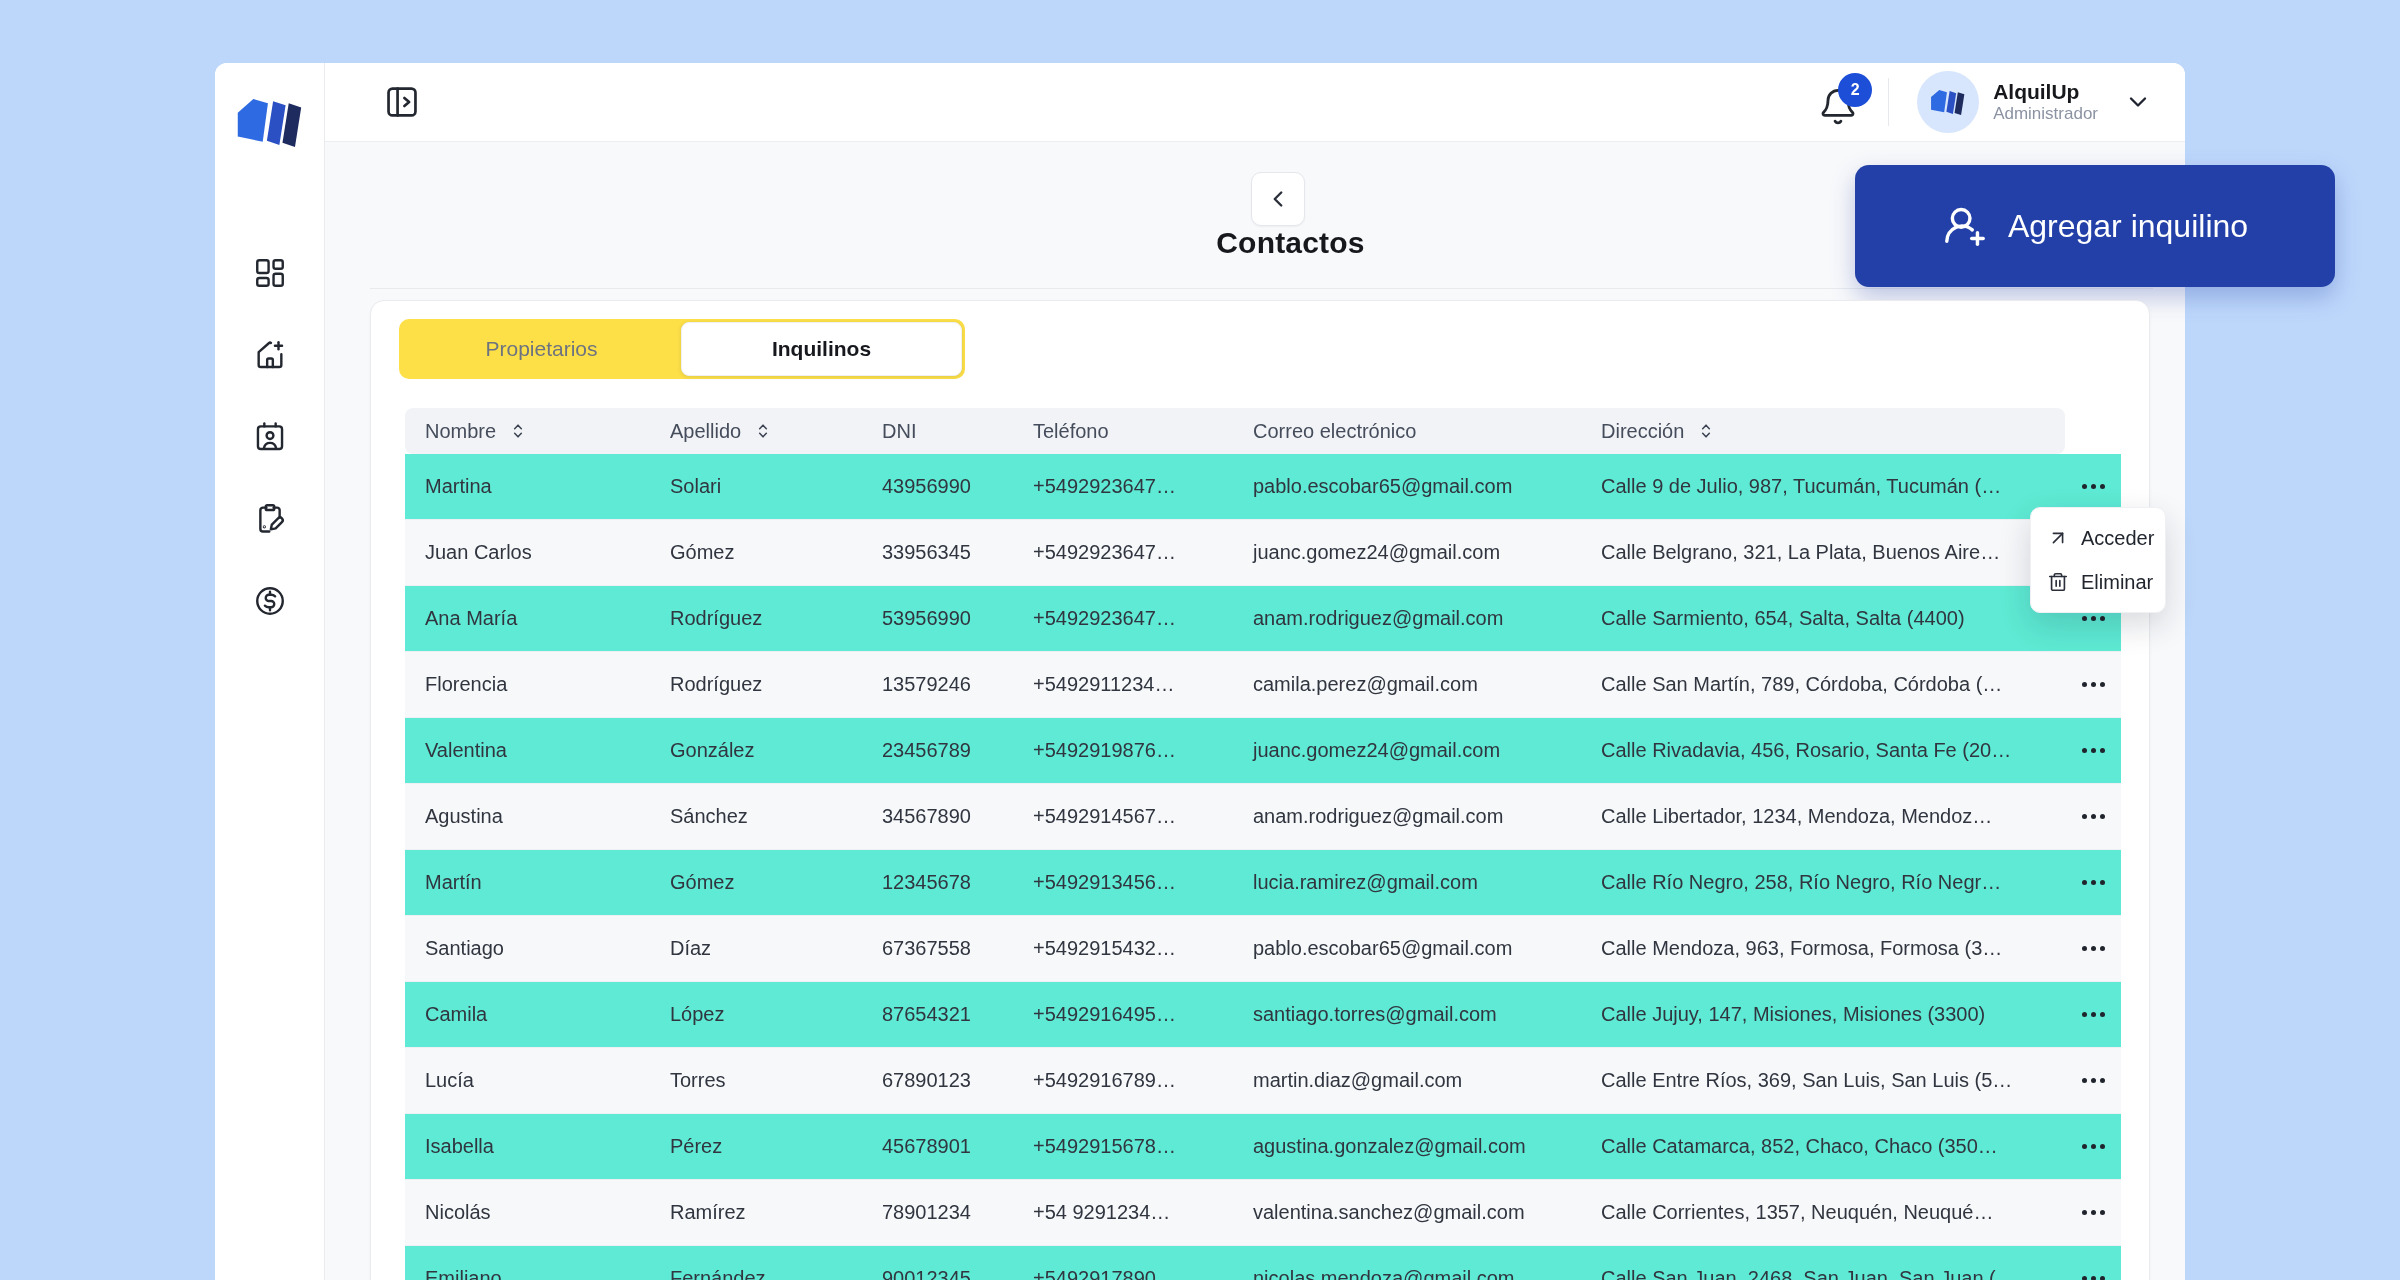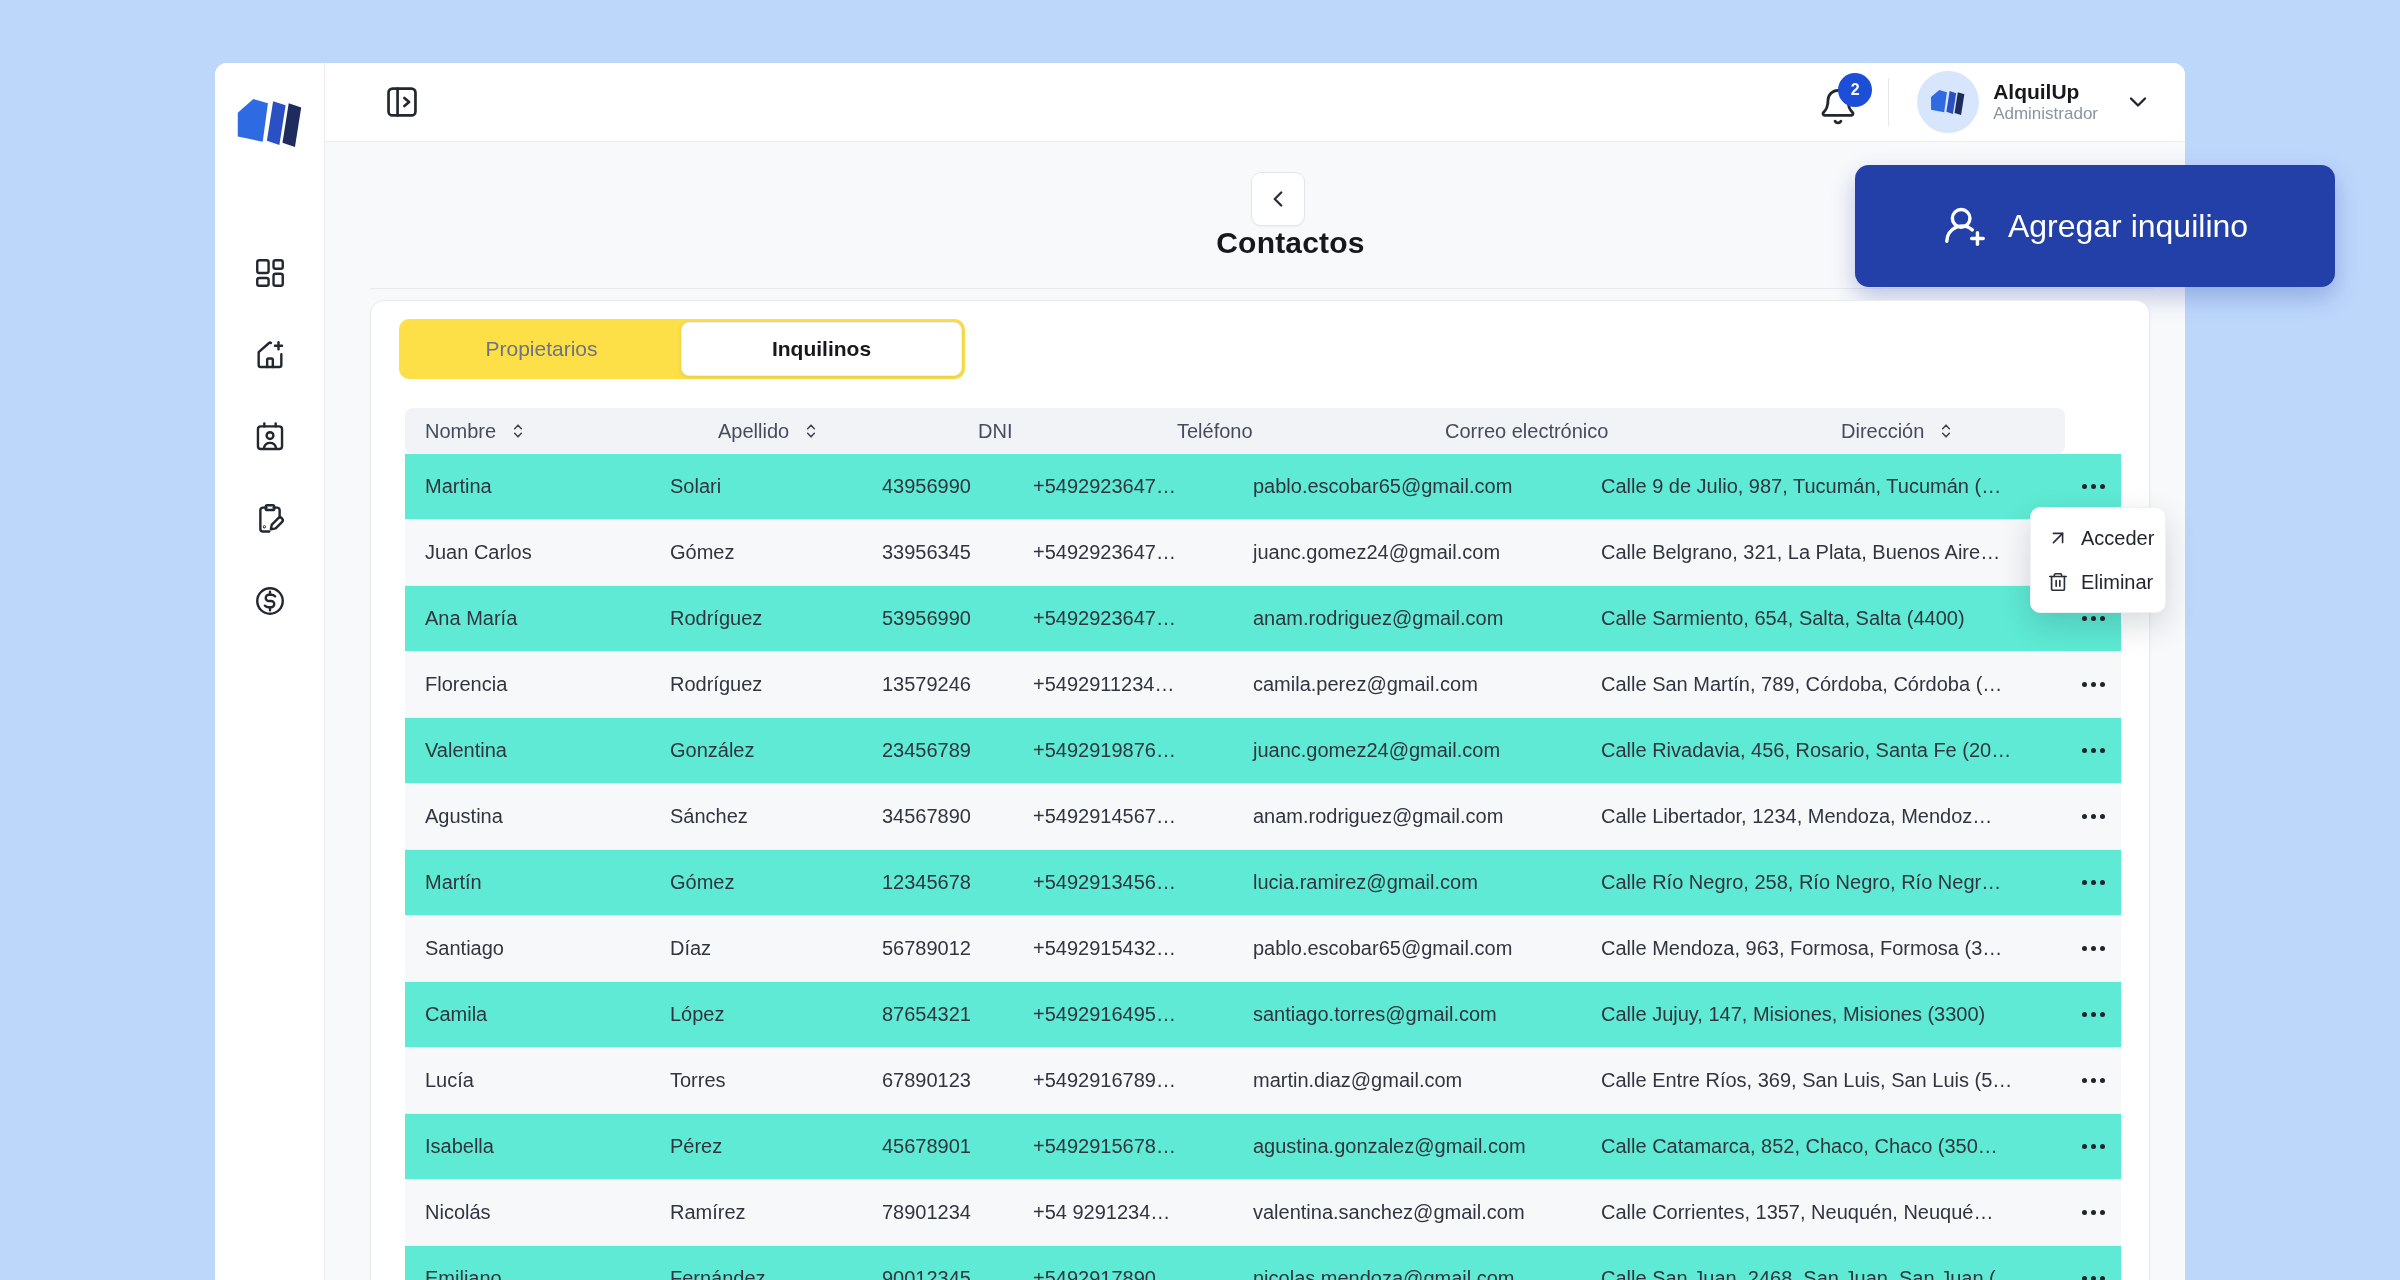--- a/index.html
+++ b/index.html
@@ -97,21 +97,21 @@
     box-shadow:0 1px 4px rgba(16,24,40,.12); border:1px solid #eef0f3;
   }
 
   
   .table { position:absolute; top:107px; left:34px; width:1716px; }
   .thead, .trow {
     display:grid;
     grid-template-columns:245px 208px 143px 180px 420px 464px 56px;
     align-items:center;
   }
-  .thead { height:46px; position:relative; font-size:20px; font-weight:500; color:#454c5b;gap:48px; }
+  .thead { height:46px; position:relative; font-size:20px; font-weight:500; color:#454c5b; }
   .thead::before {
     content:""; position:absolute; left:0; top:0; bottom:0; right:56px;
     background:#f1f3f6; border-radius:8px;
   }
   .th { position:relative; display:flex; align-items:center; gap:12px; }
   .th span { white-space:nowrap; }
   .sort-icon { width:20px; height:20px; stroke:#3a4150; fill:none; stroke-width:1.8; stroke-linecap:round; stroke-linejoin:round; flex:0 0 auto; cursor:pointer; }
   .trow { height:66px; border-bottom:1px solid #eef0f3; background:#5eead4; font-size:20px; color:#30353f; }
   .trow.alt { background:#f7f8fa; }
   .td { white-space:nowrap; overflow:hidden; text-overflow:ellipsis; }
@@ -402,21 +402,21 @@
       <button class="dots-btn">
                     <i></i>
                     <i></i>
                     <i></i>
                   </button>
     </div>
   </div>
               <div class="trow alt">
     <div class="td c1">Santiago</div>
     <div class="td c2">Díaz</div>
-    <div class="td c3">56789012</div>
+    <div class="td c3">67367558</div>
     <div class="td c4">+5492915432168</div>
     <div class="td c5">pablo.escobar65@gmail.com</div>
     <div class="td c6">Calle Mendoza, 963, Formosa, Formosa (3…</div>
     <div class="c7">
       <button class="dots-btn">
                     <i></i>
                     <i></i>
                     <i></i>
                   </button>
     </div>

